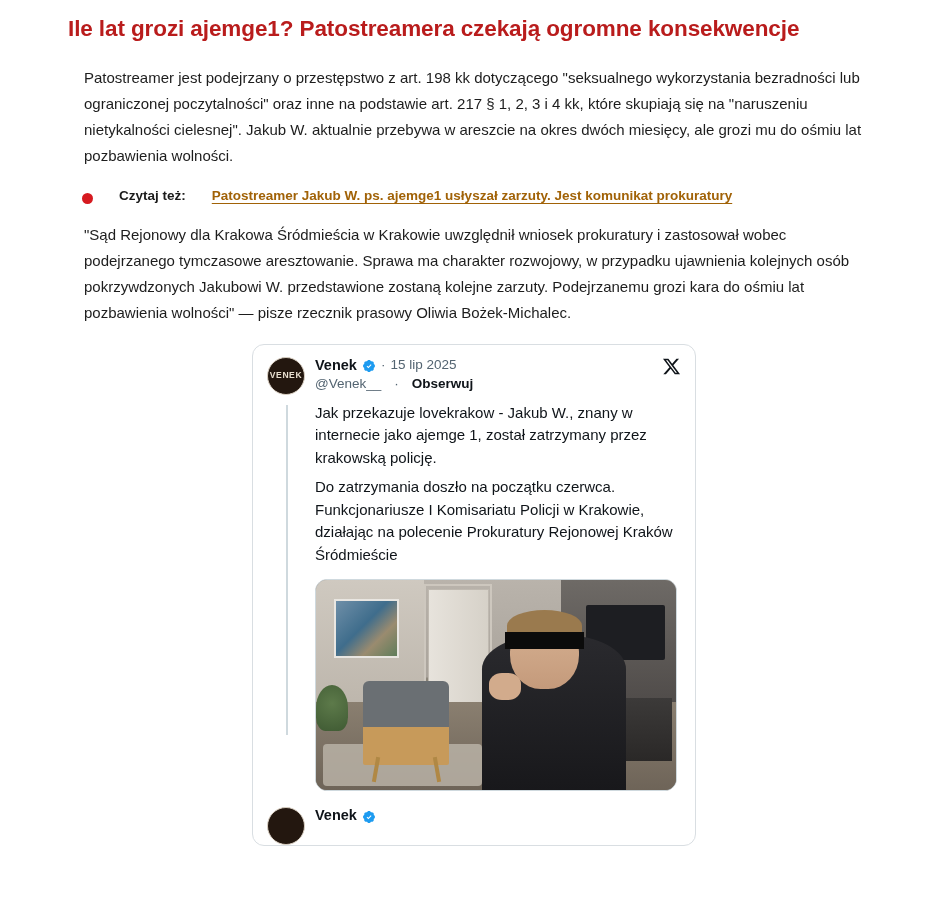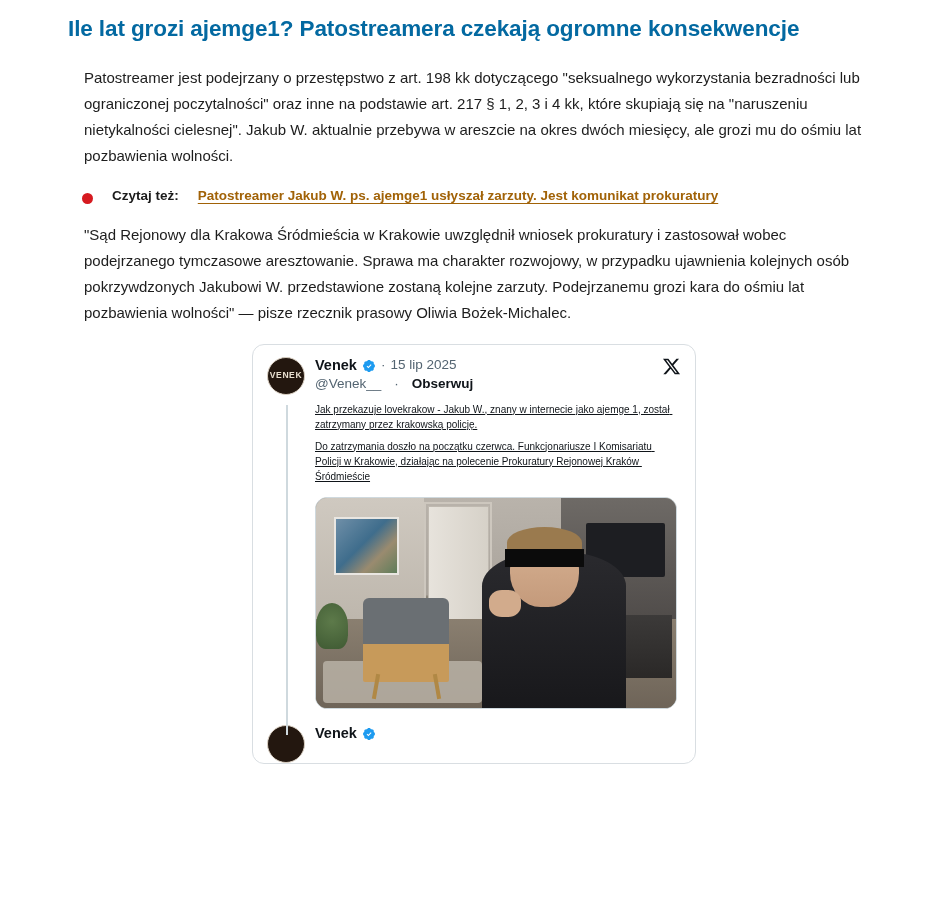--- a/index.html
+++ b/index.html
@@ -14,34 +14,34 @@
     font-family: "Liberation Sans", sans-serif;
     color: #1b1b1b;
   }
   .article {
     padding: 14px 64px 0 68px;
   }
   .article-title {
     font-size: 22.5px;
     font-weight: bold;
     line-height: 1.3;
-    color: #0369a1;
+    color: #b91c1c;
     margin: 0 0 22px 0;
     letter-spacing: -0.1px;
   }
   .para {
     font-size: 15px;
     line-height: 1.72;
     color: #1d1d1d;
     margin: 0 0 18px 16px;
   }
   .read-also {
     display: flex;
     align-items: flex-start;
-    gap: 19px;
+    gap: 26px;
     margin: 0 0 16px 14px;
     padding: 2px 0;
   }
   .read-also-dot {
     width: 11px;
     height: 11px;
     border-radius: 50%;
     background: #d61a20;
     margin-top: 5px;
     flex: 0 0 auto;
@@ -156,26 +156,25 @@
     height: 19px;
     flex: 0 0 auto;
     margin-left: auto;
     cursor: pointer;
   }
   .tweet-body {
     margin-left: 48px;
     padding-right: 4px;
   }
   .tweet-text {
-    font-size: 10px;
+    font-size: 15px;
     line-height: 1.5;
     color: #0f1419;
     margin: 7px 0 0 0;
     white-space: pre-wrap;
-    text-decoration: underline;
   }
   .tweet-media {
     margin: 13px 0 0 0;
     border: 1px solid #cfd9de;
     border-radius: 12px;
     overflow: hidden;
     height: 212px;
     position: relative;
     background: #8d8a86;
   }

